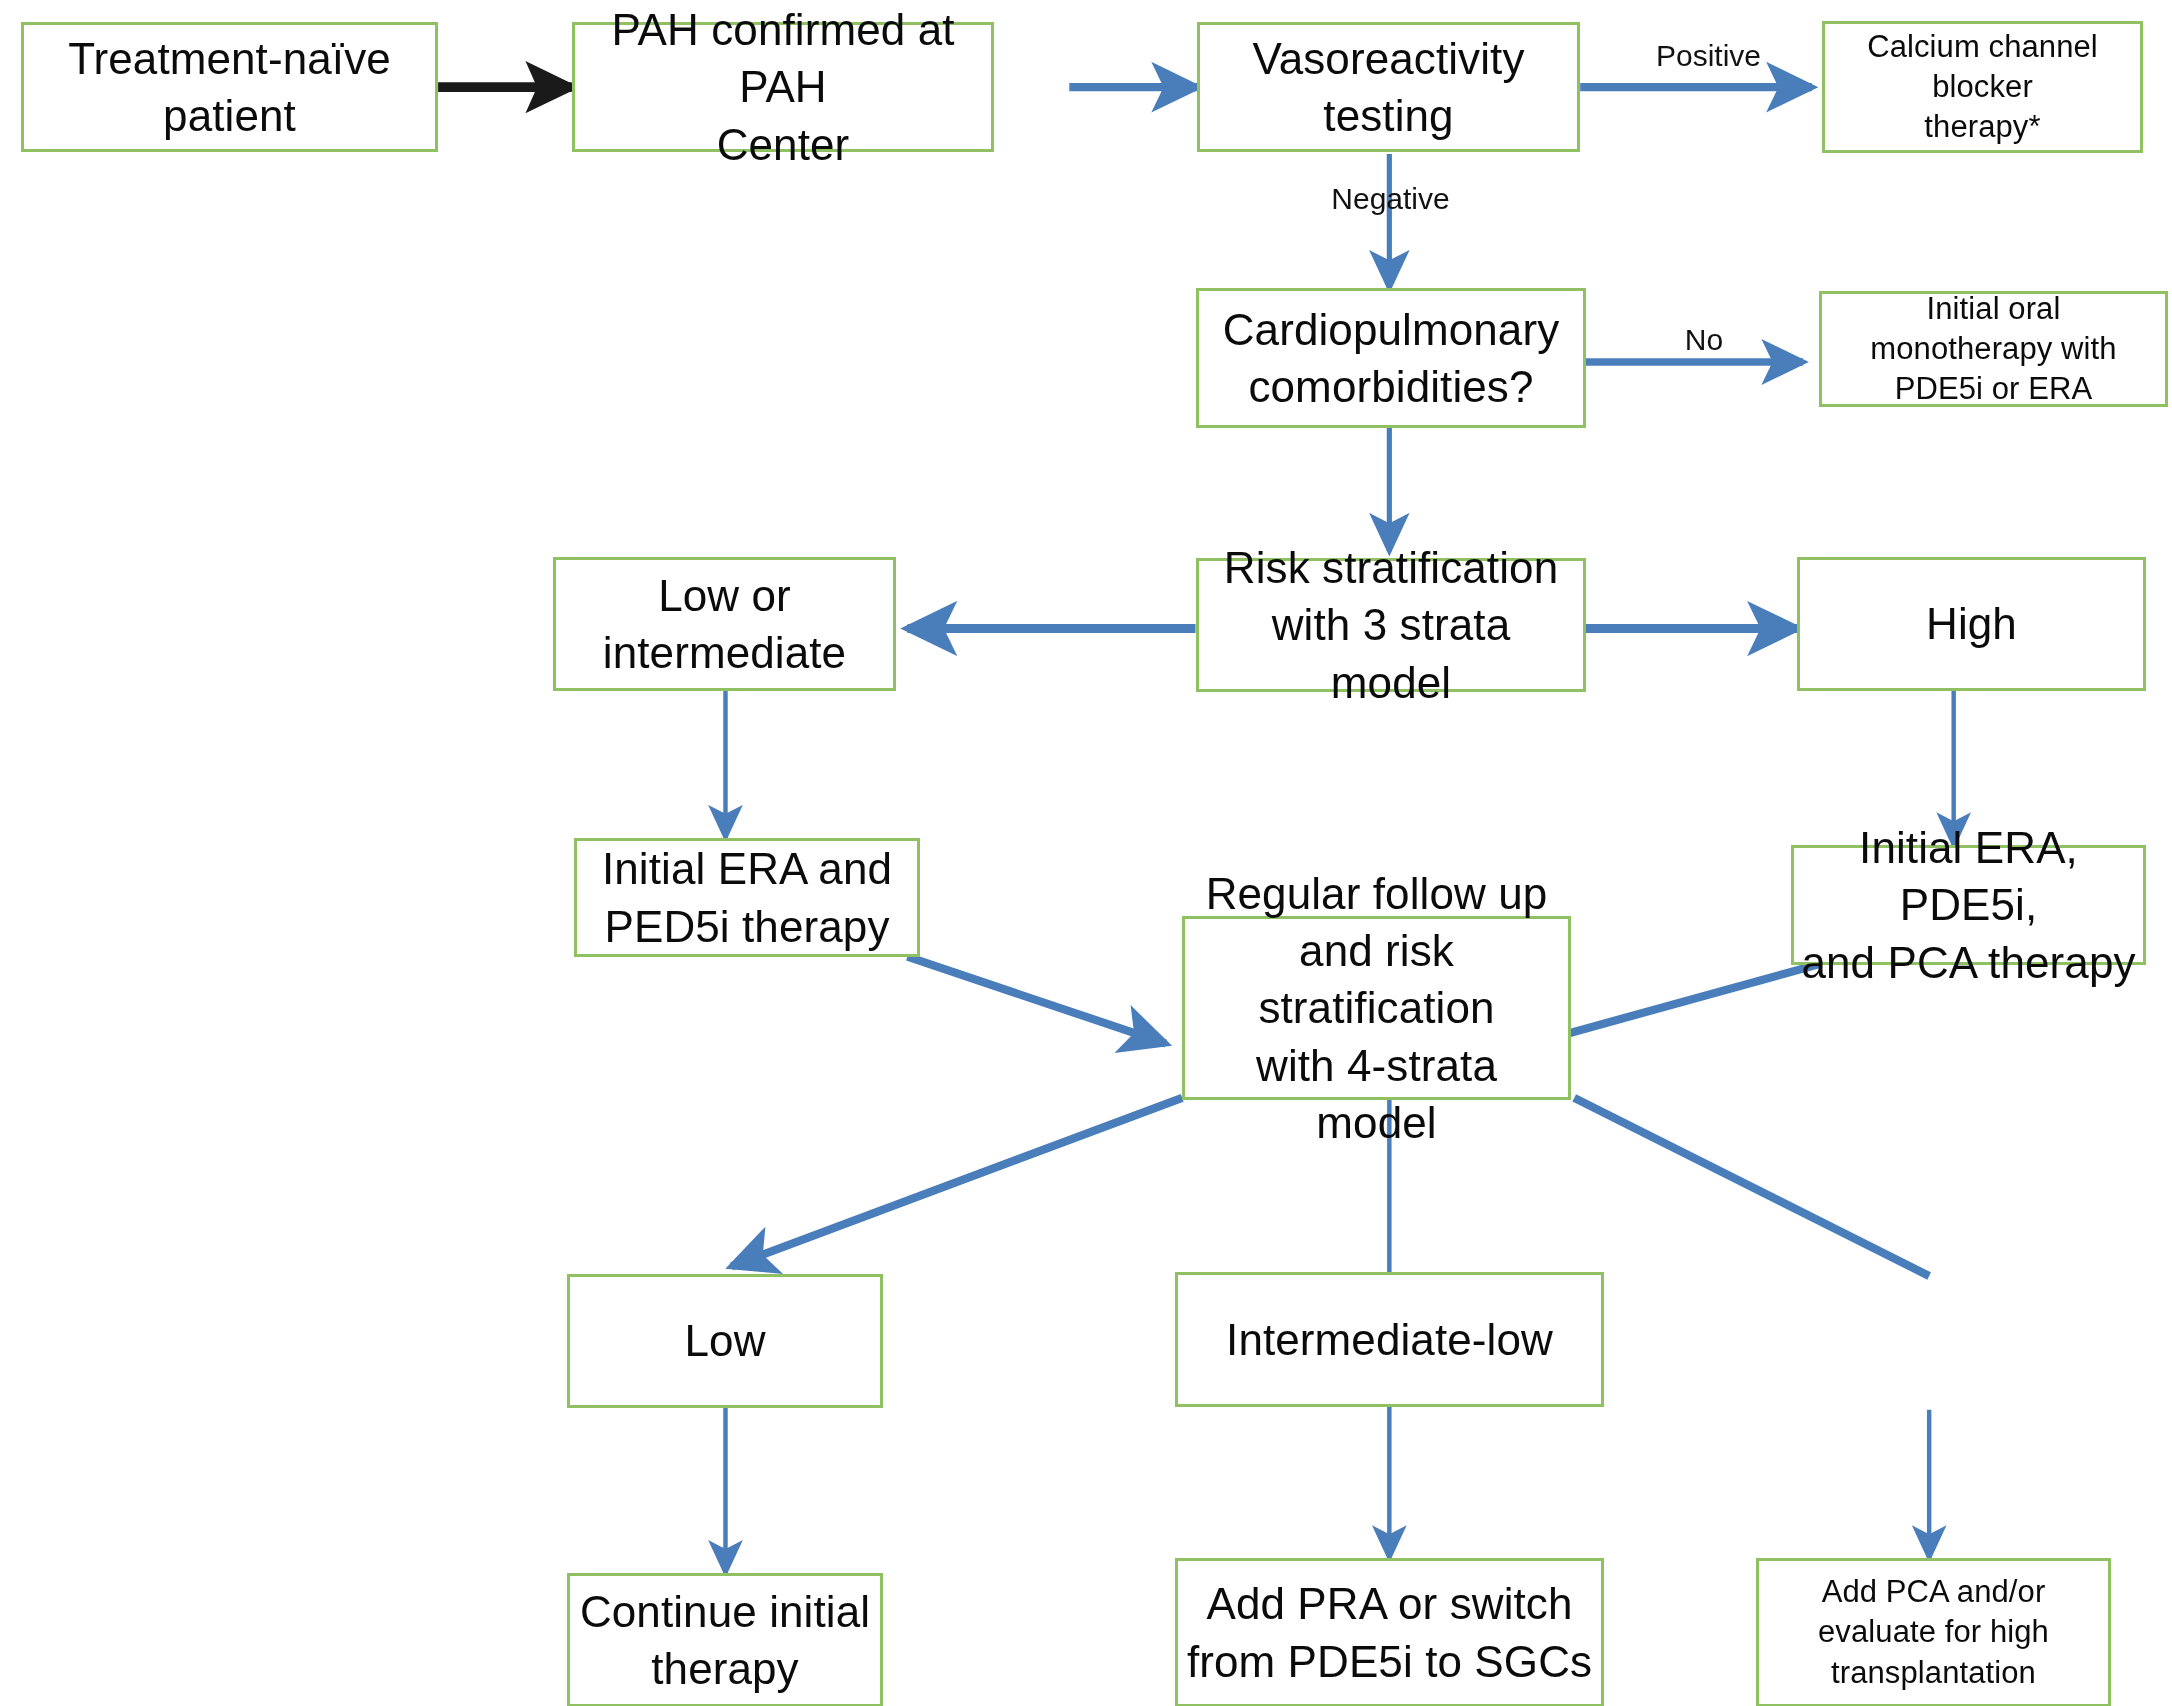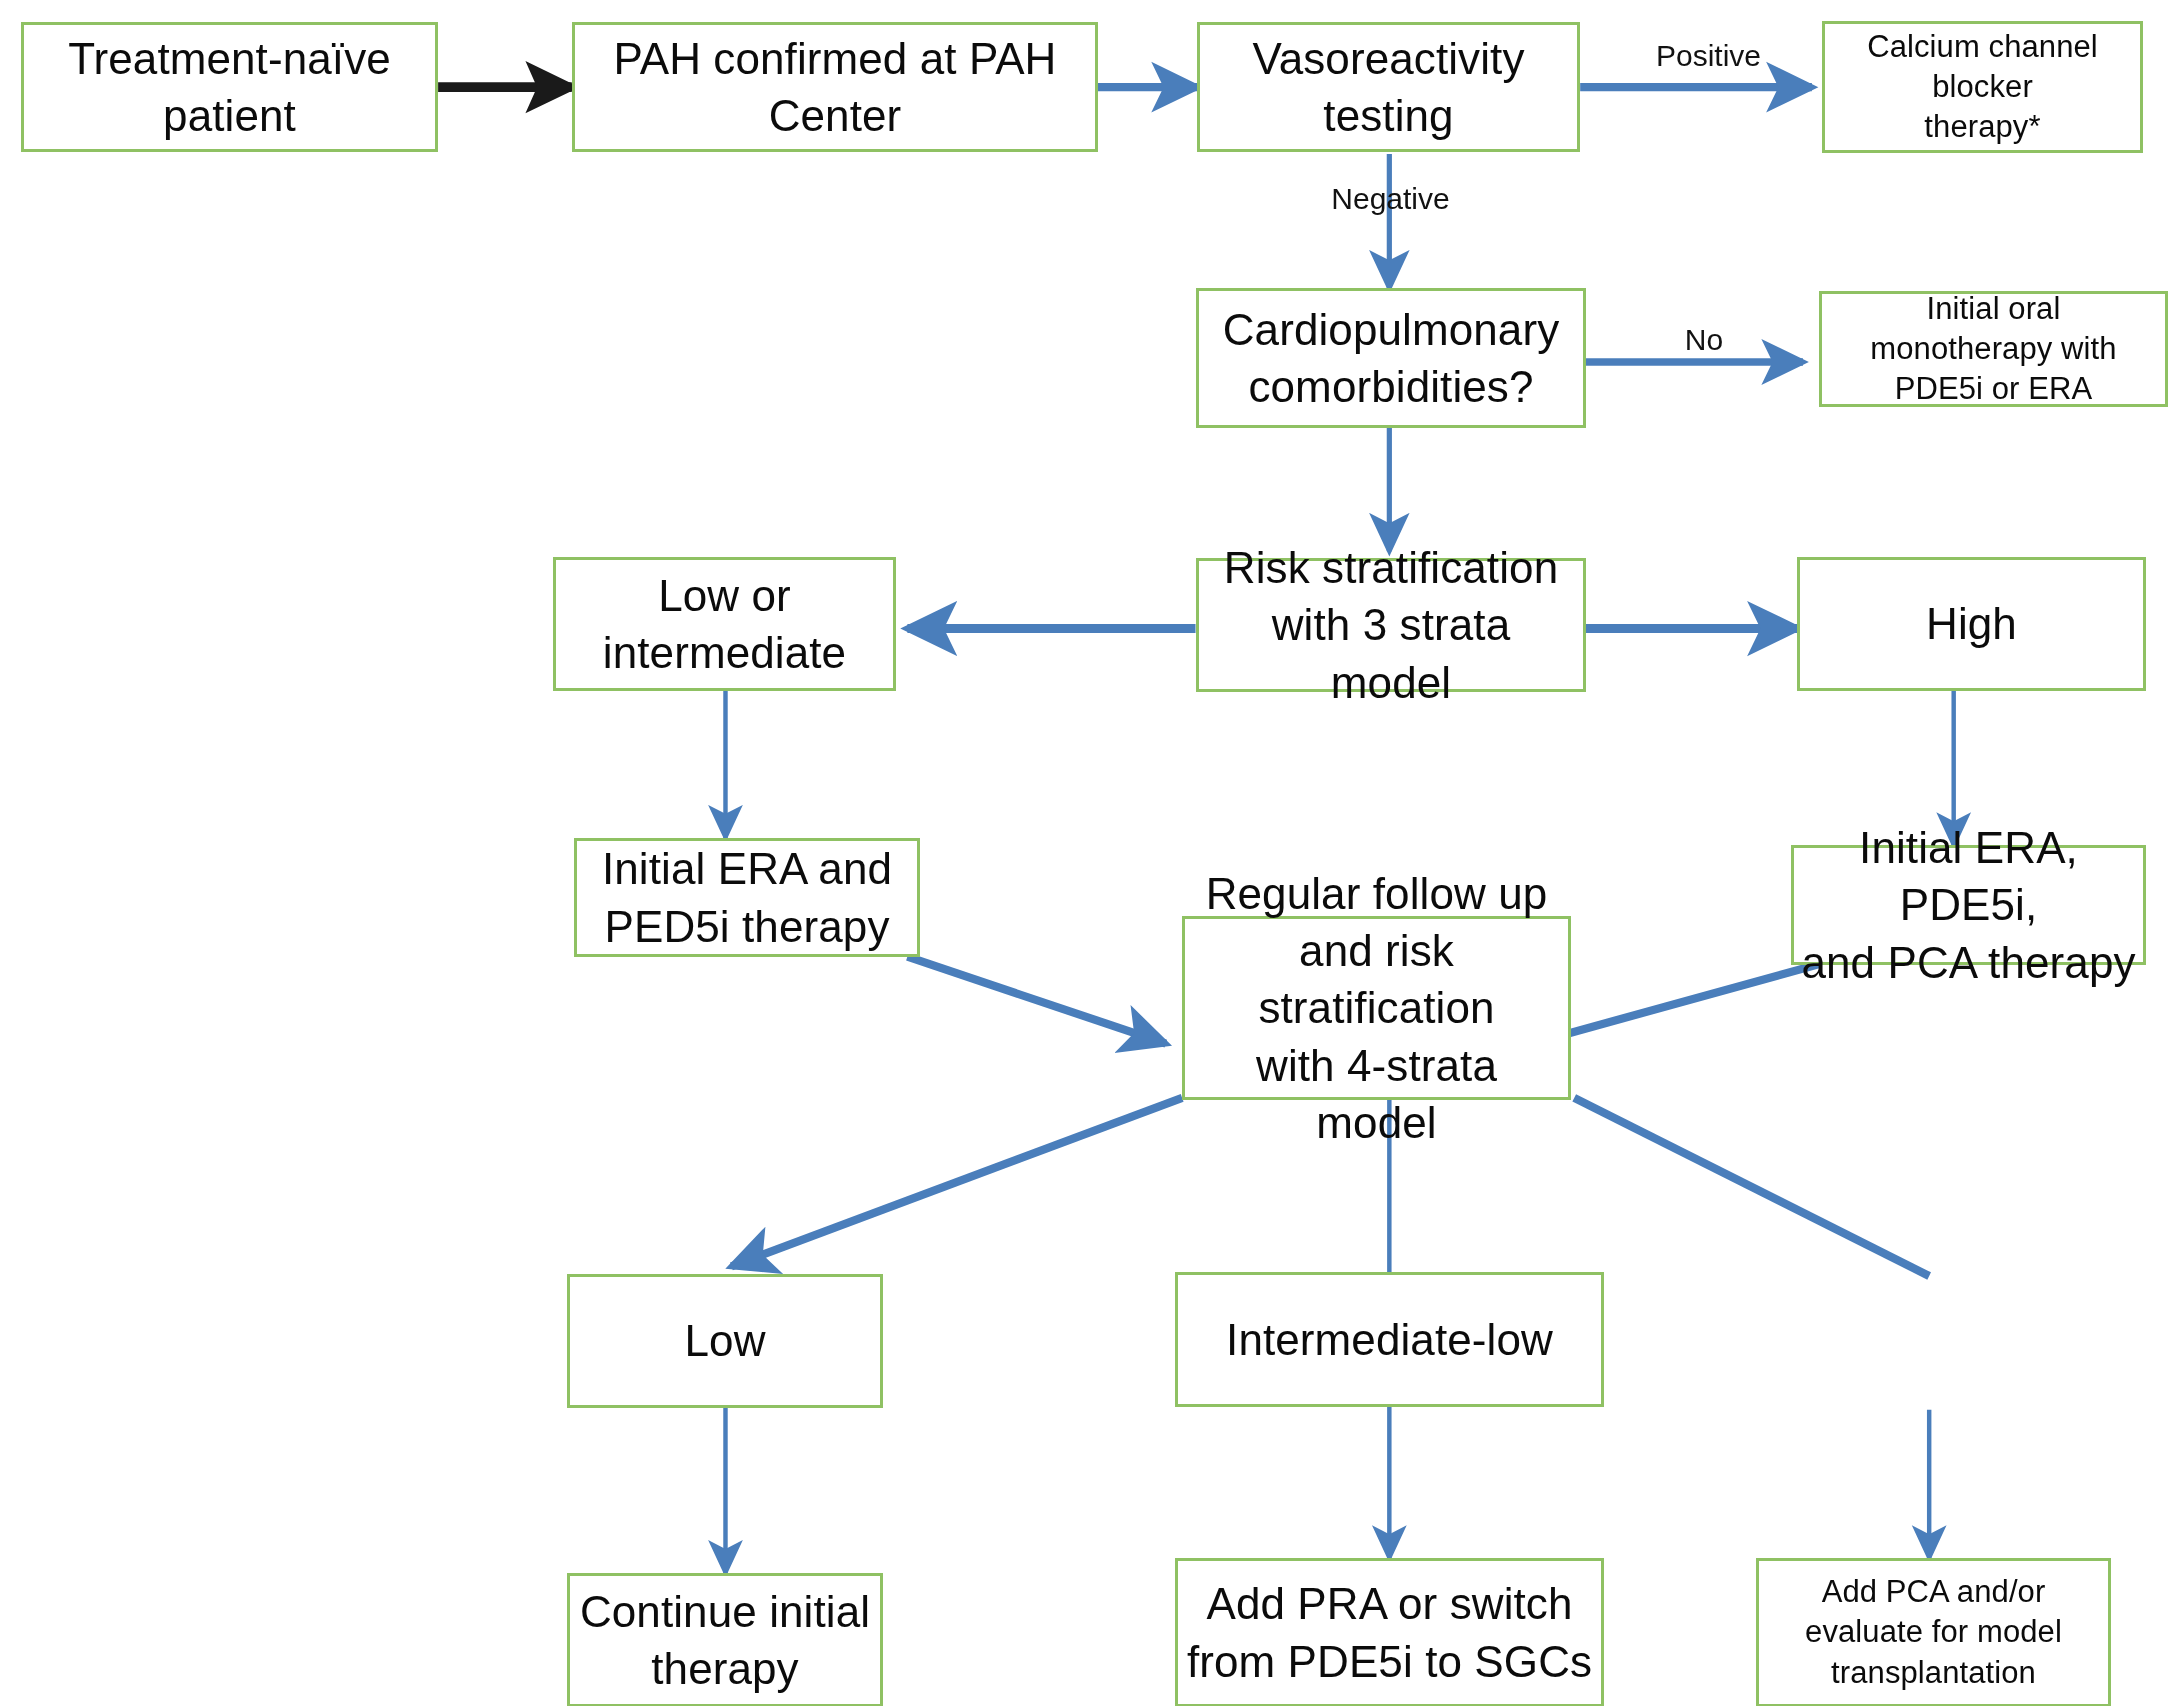--- a/index.html
+++ b/index.html
@@ -101,21 +101,21 @@
     <line x1="1871" y1="1894" x2="1871" y2="2098" stroke="#4A7EBB" stroke-width="6" marker-end="url(#arrowBlueThin)"></line>
 
     <line x1="2598" y1="1898" x2="2598" y2="2098" stroke="#4A7EBB" stroke-width="6" marker-end="url(#arrowBlueThin)"></line>
   </svg>
 
   <div class="node" style="left:21px; top:22px; width:417px; height:130px;">
     <span>Treatment-naïve
 patient</span>
   </div>
 
-  <div class="node" style="left:572px; top:22px; width:526px; height:130px;">
+  <div class="node" style="left:572px; top:22px; width:422px; height:130px;">
     <span>PAH confirmed at PAH
 Center</span>
   </div>
 
   <div class="node" style="left:1197px; top:22px; width:383px; height:130px;">
     <span>Vasoreactivity
 testing</span>
   </div>
 
   <div class="node" style="left:1822px; top:21px; width:321px; height:132px; font-size:31px;">
@@ -179,21 +179,21 @@
 therapy</span>
   </div>
 
   <div class="node" style="left:1175px; top:1558px; width:429px; height:149px;">
     <span>Add PRA or switch
 from PDE5i to SGCs</span>
   </div>
 
   <div class="node" style="left:1756px; top:1558px; width:355px; height:149px; font-size:31px;">
     <span>Add PCA and/or
-evaluate for model
+evaluate for high
 transplantation</span>
   </div>
 
   <div class="edge-label" style="left:1634px; top:39px; width:149px;">
     <span>Positive</span>
   </div>
 
   <div class="edge-label" style="left:1316px; top:182px; width:149px;">
     <span>Negative</span>
   </div>

